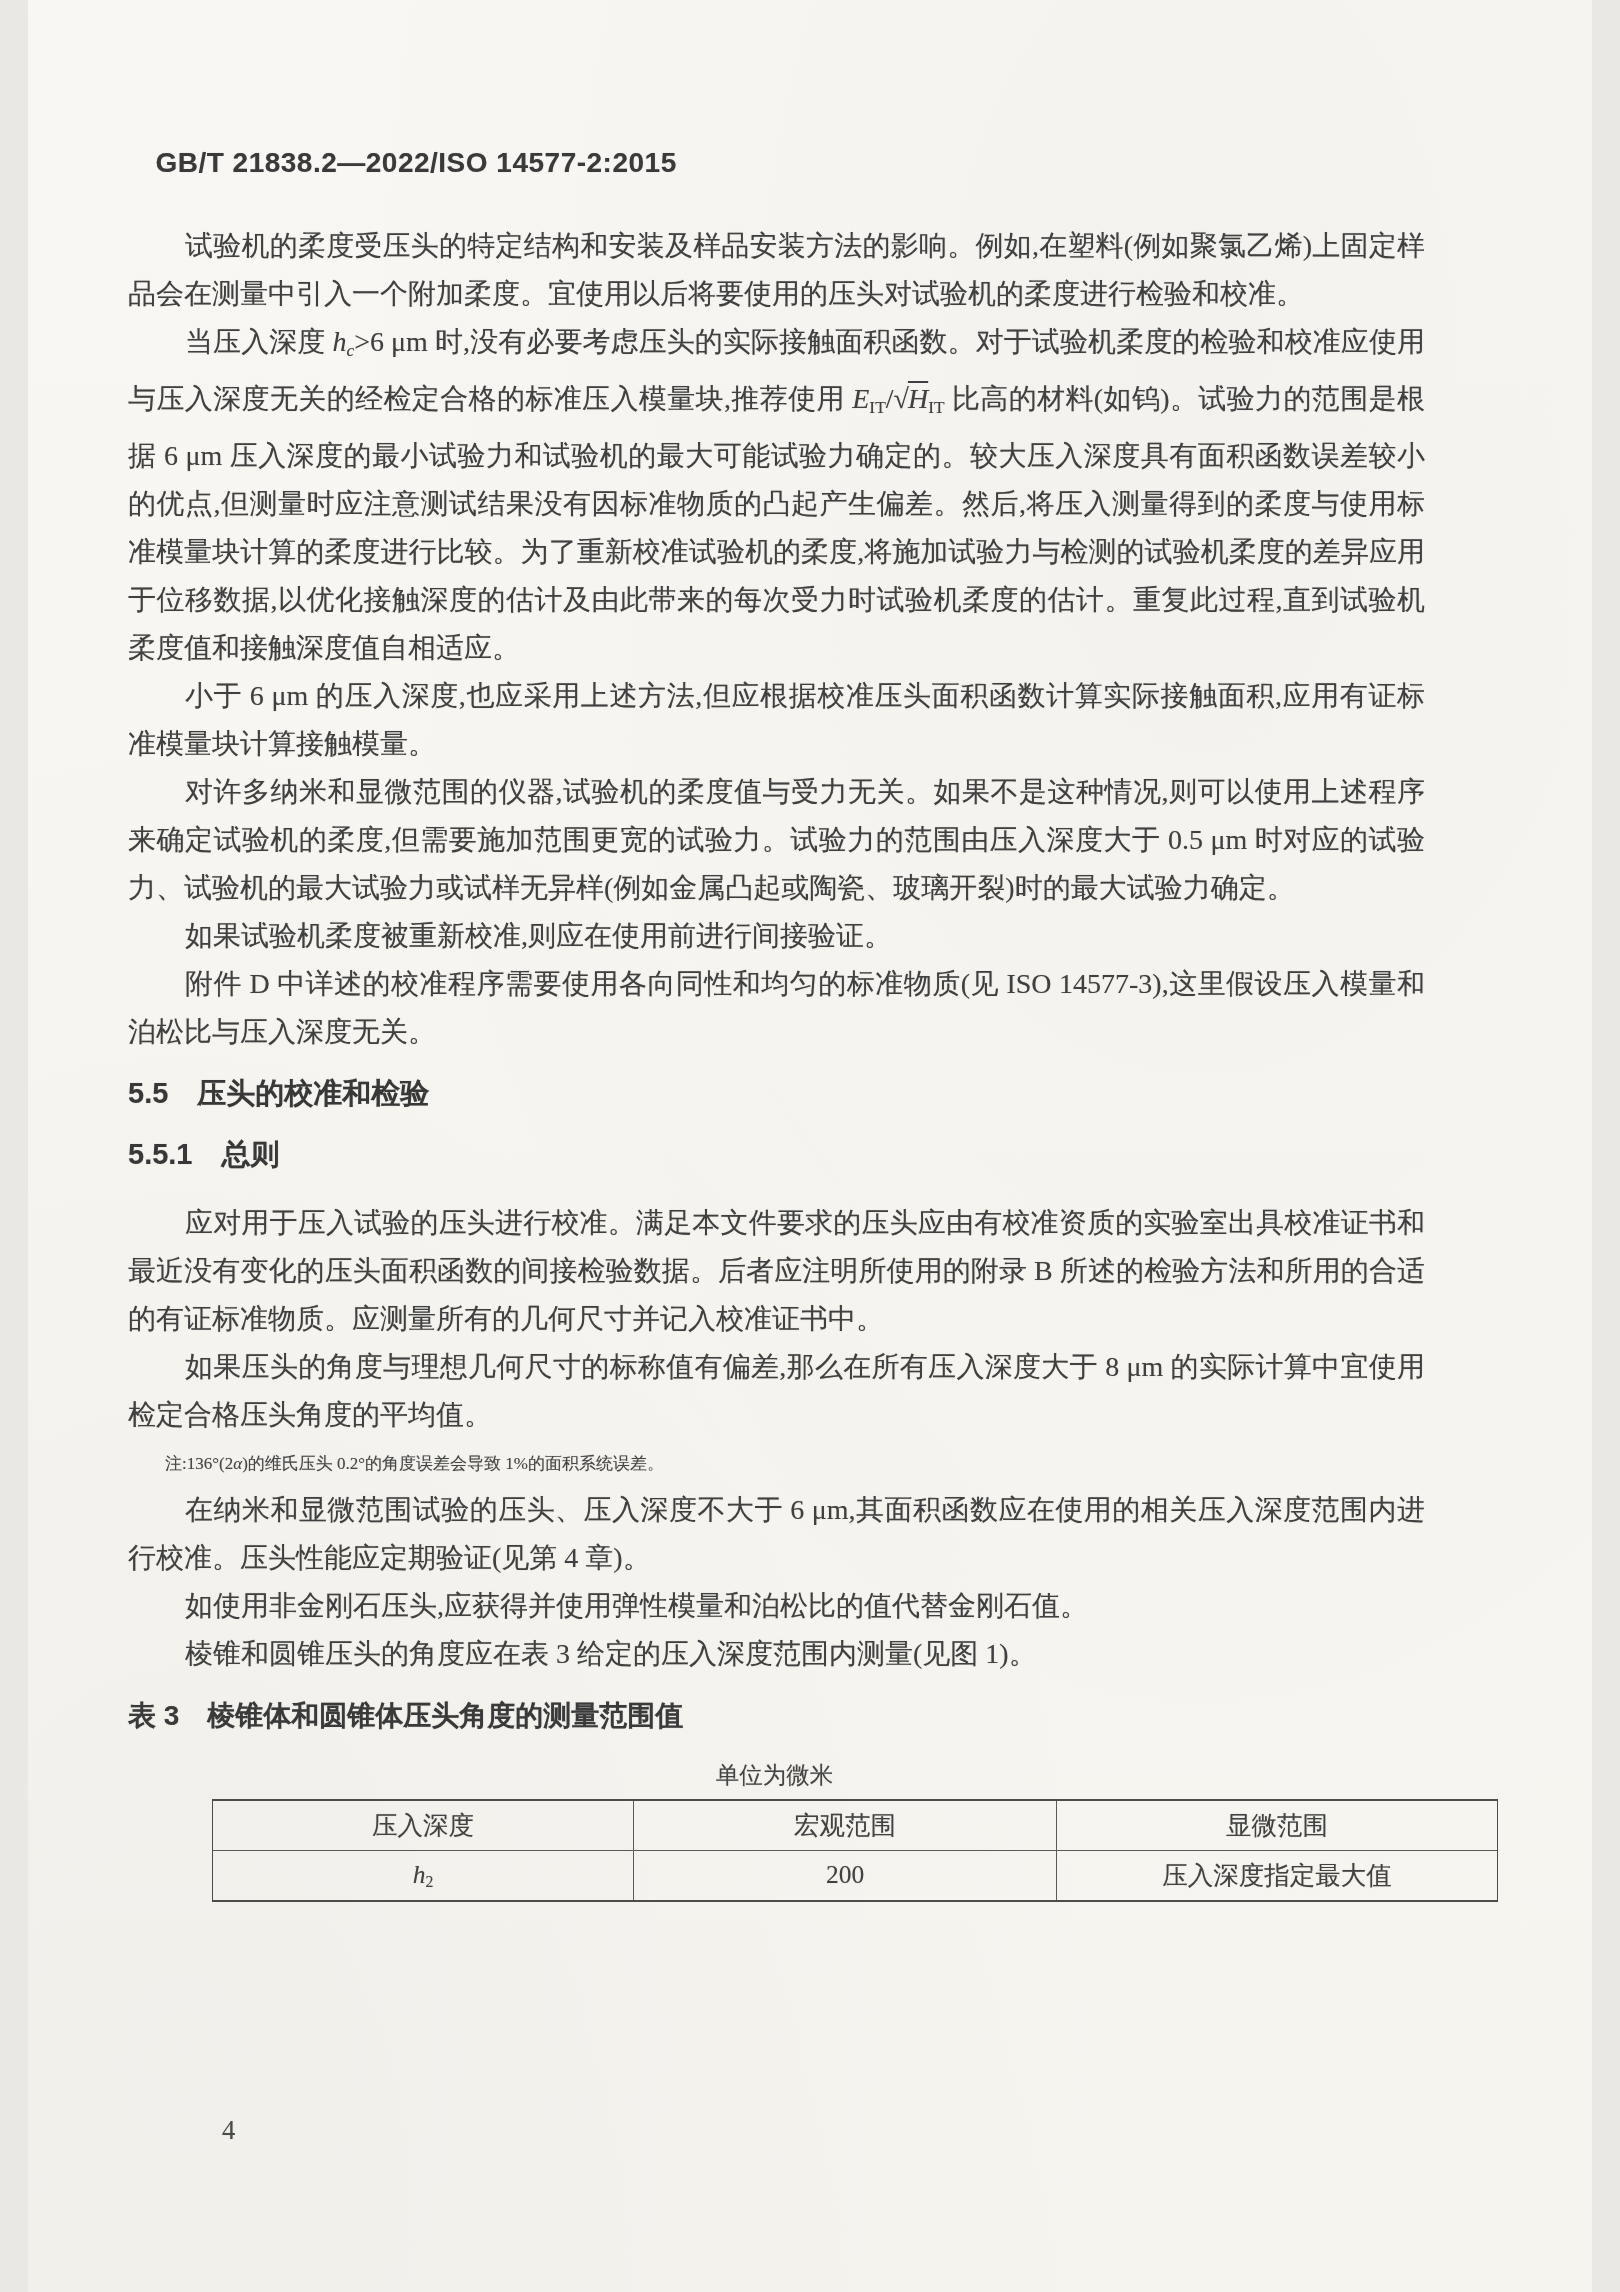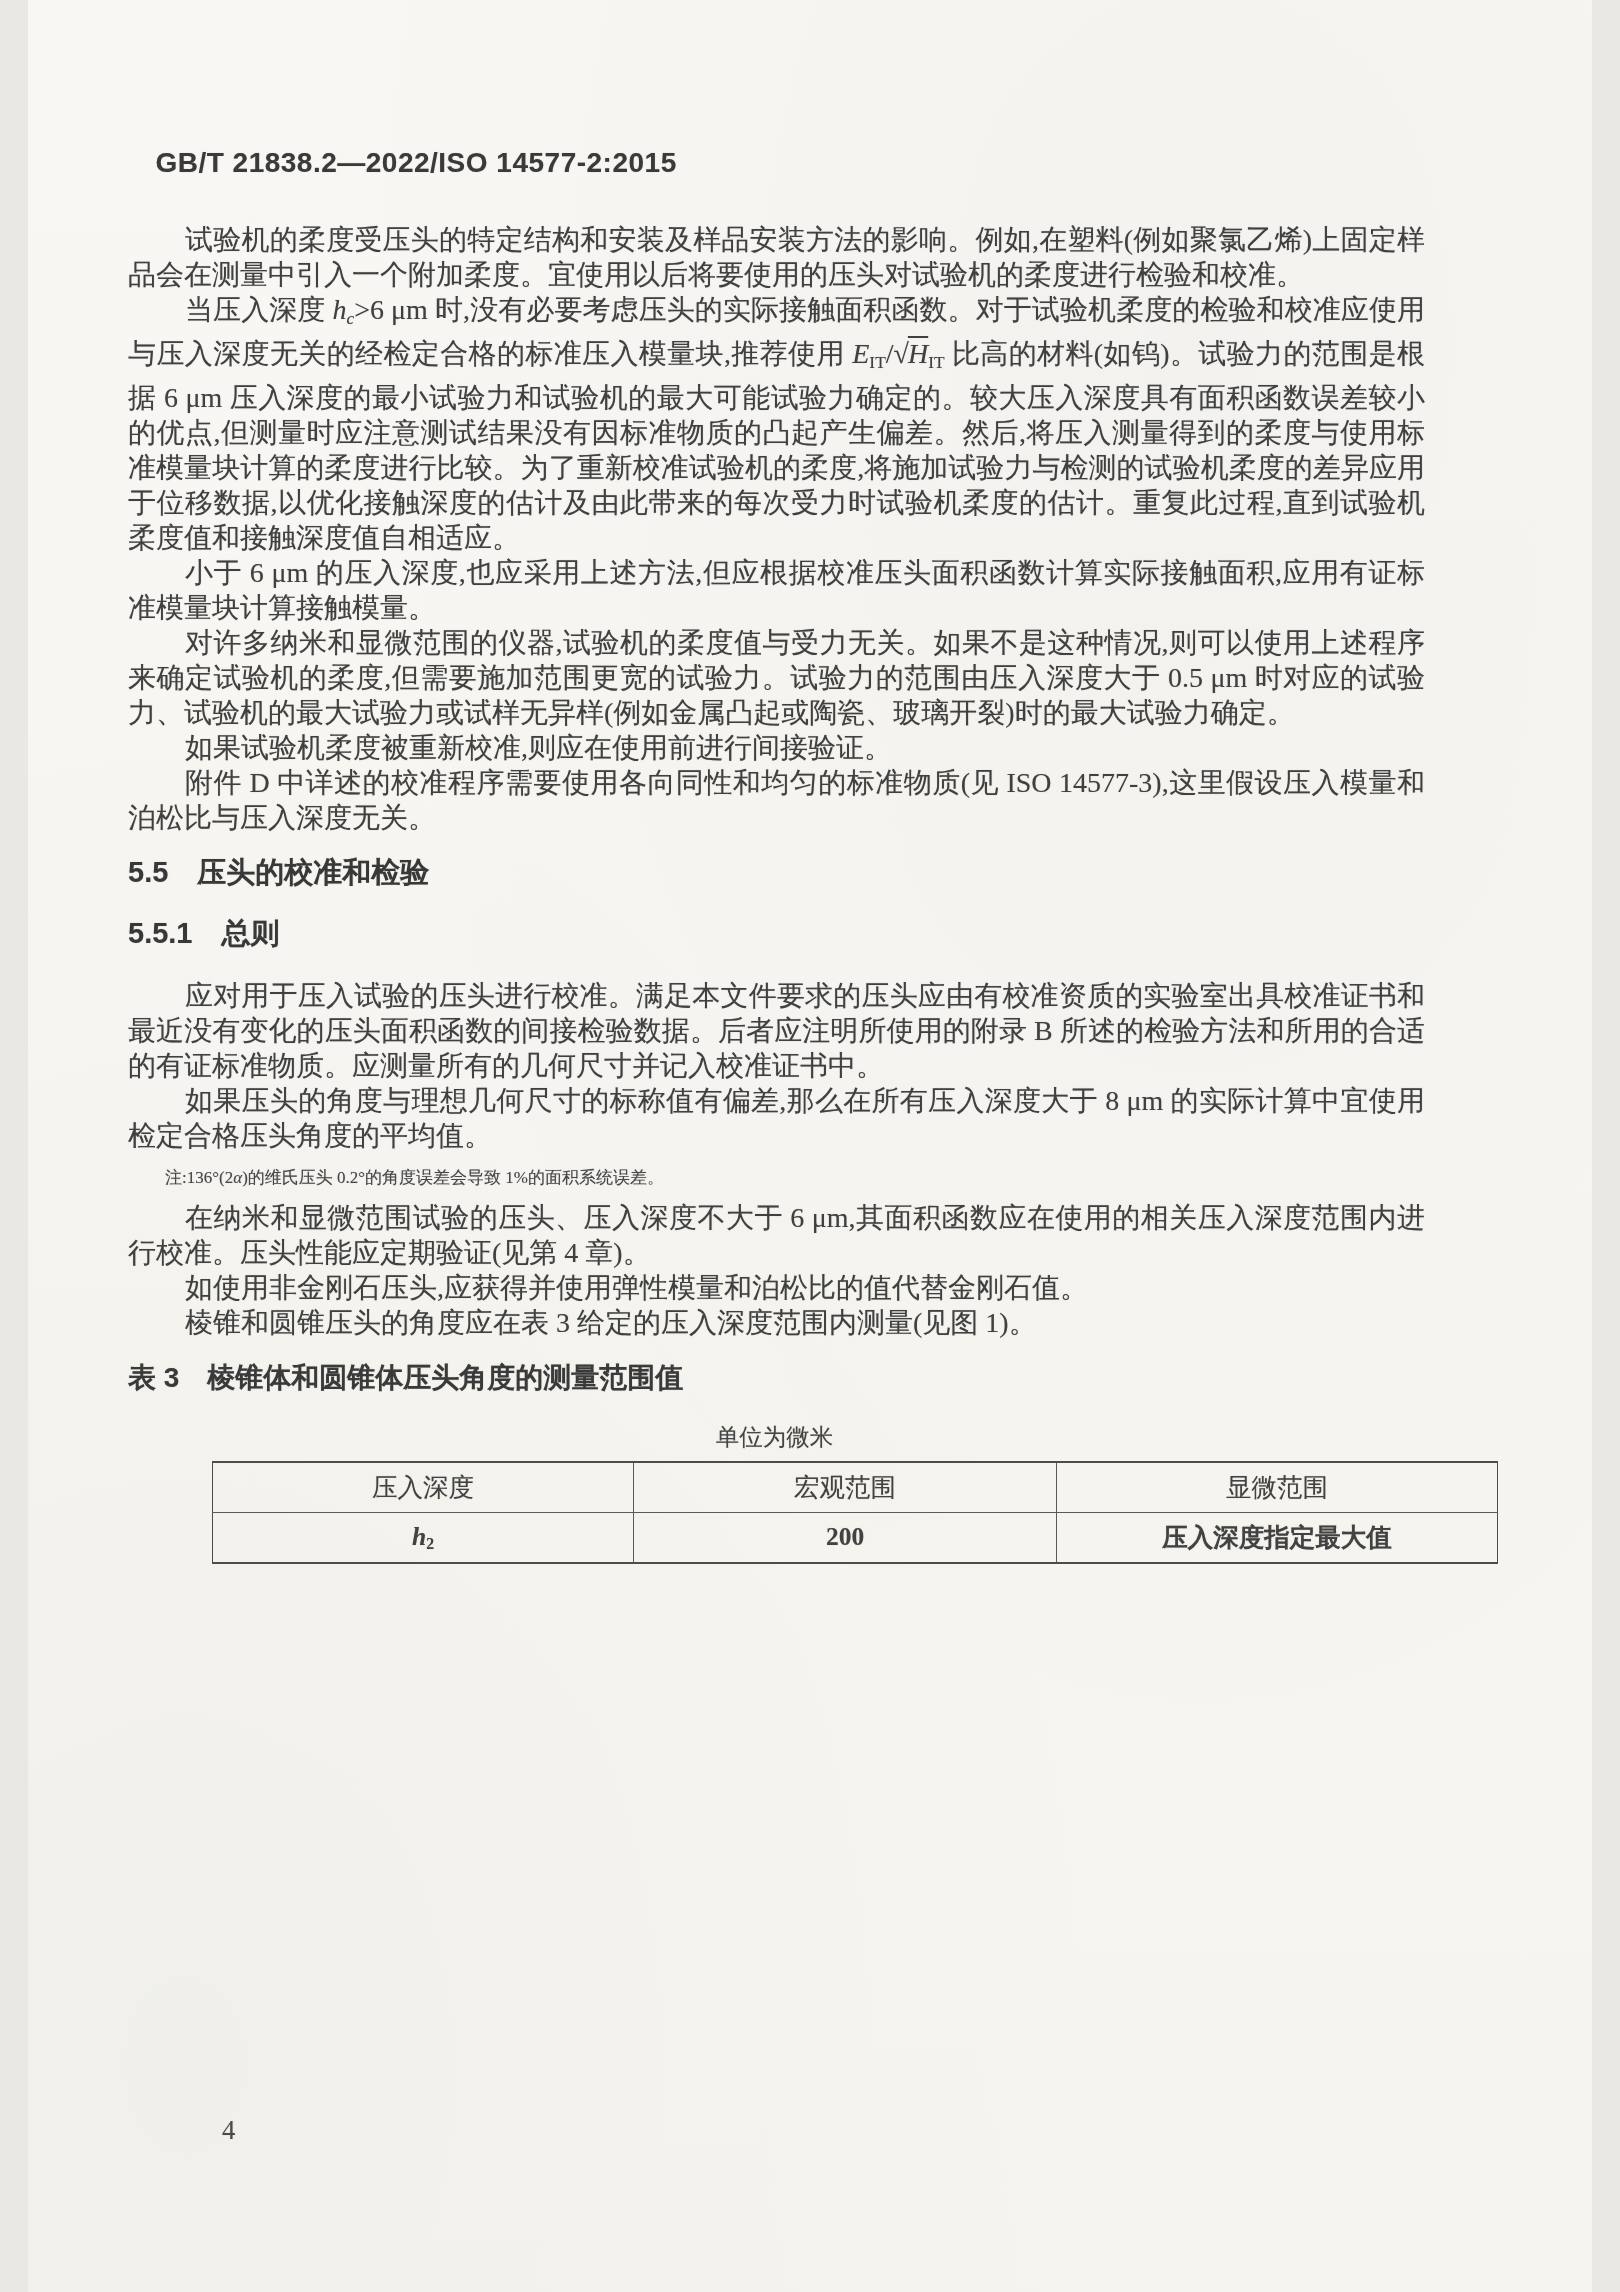--- a/index.html
+++ b/index.html
@@ -22,21 +22,21 @@
     font-family:"Liberation Sans","DejaVu Sans",sans-serif;
     font-weight:700;
     font-size:28px;
     letter-spacing:0.5px;
     color:#3a3a3a;
     margin:0 0 43px 27.4px;
   }
   .para{
     margin:0;
     font-size:28px;
-    line-height:35px;
+    line-height:48px;
     text-align:justify;
     text-indent:57px;
     color:#404040;
   }
   .h2,.h3{
     font-family:"Liberation Sans","DejaVu Sans",sans-serif;
     font-weight:700;
     font-size:29px;
     line-height:45px;
     margin:15.7px 0 0 0;
@@ -83,21 +83,21 @@
     border-right:1px solid #5a5a5a;
     border-top:1px solid #5a5a5a;
     border-bottom:1px solid #5a5a5a;
     height:49px;
     text-align:center;
     vertical-align:middle;
     font-weight:400;
     padding:0;
   }
   table.t3 tr:first-child th{ border-top:2.9px solid #4c4c4c; }
-  table.t3 tr:last-child td{ border-bottom:2.9px solid #4c4c4c;font-weight:bold; }
+  table.t3 tr:last-child td{ border-bottom:2.9px solid #4c4c4c; }
   table.t3 th:first-child, table.t3 td:first-child{ border-left:1.5px solid #4c4c4c; }
   table.t3 th:last-child, table.t3 td:last-child{ border-right:1.5px solid #4c4c4c; }
   .page-number{
     position:absolute;
     left:194px;top:2115px;
     font-size:26.5px;
     color:#4a4a4a;
   }
 </style>
 </head>

